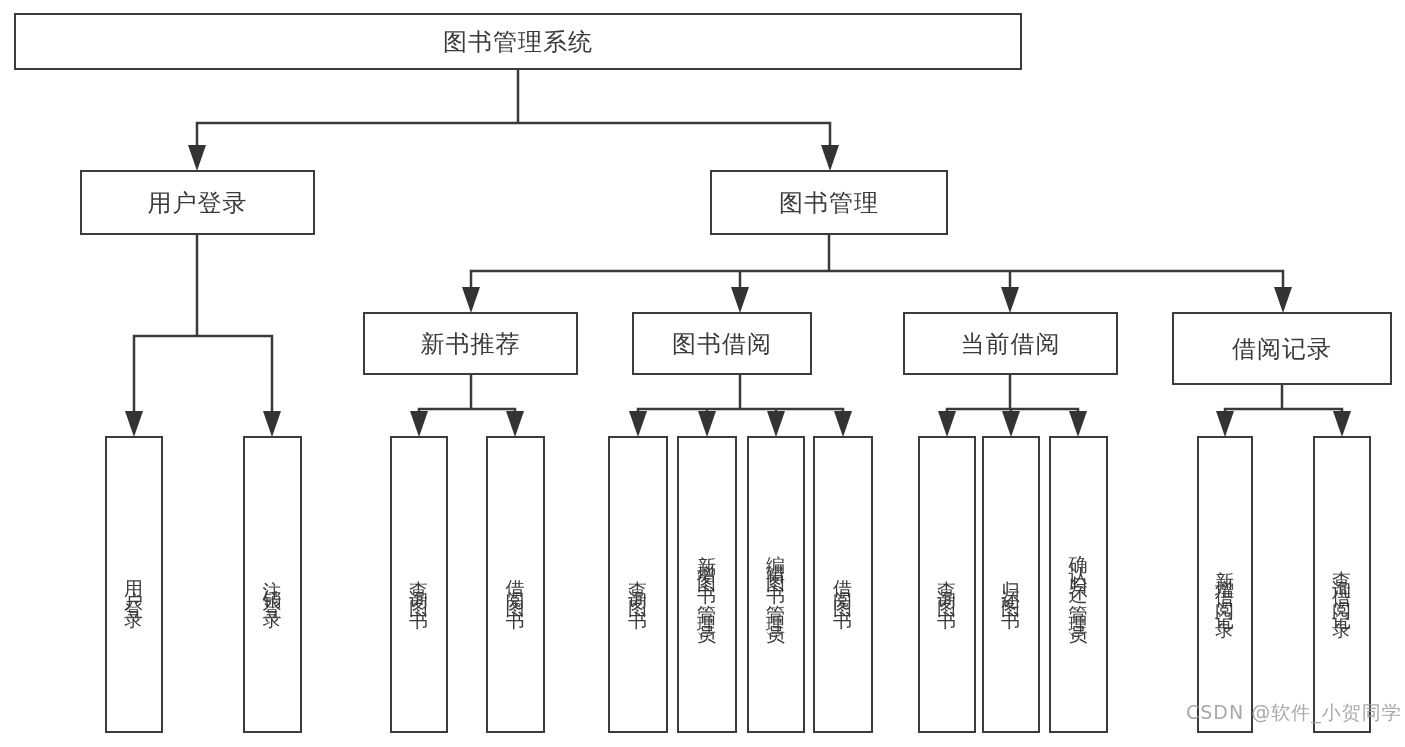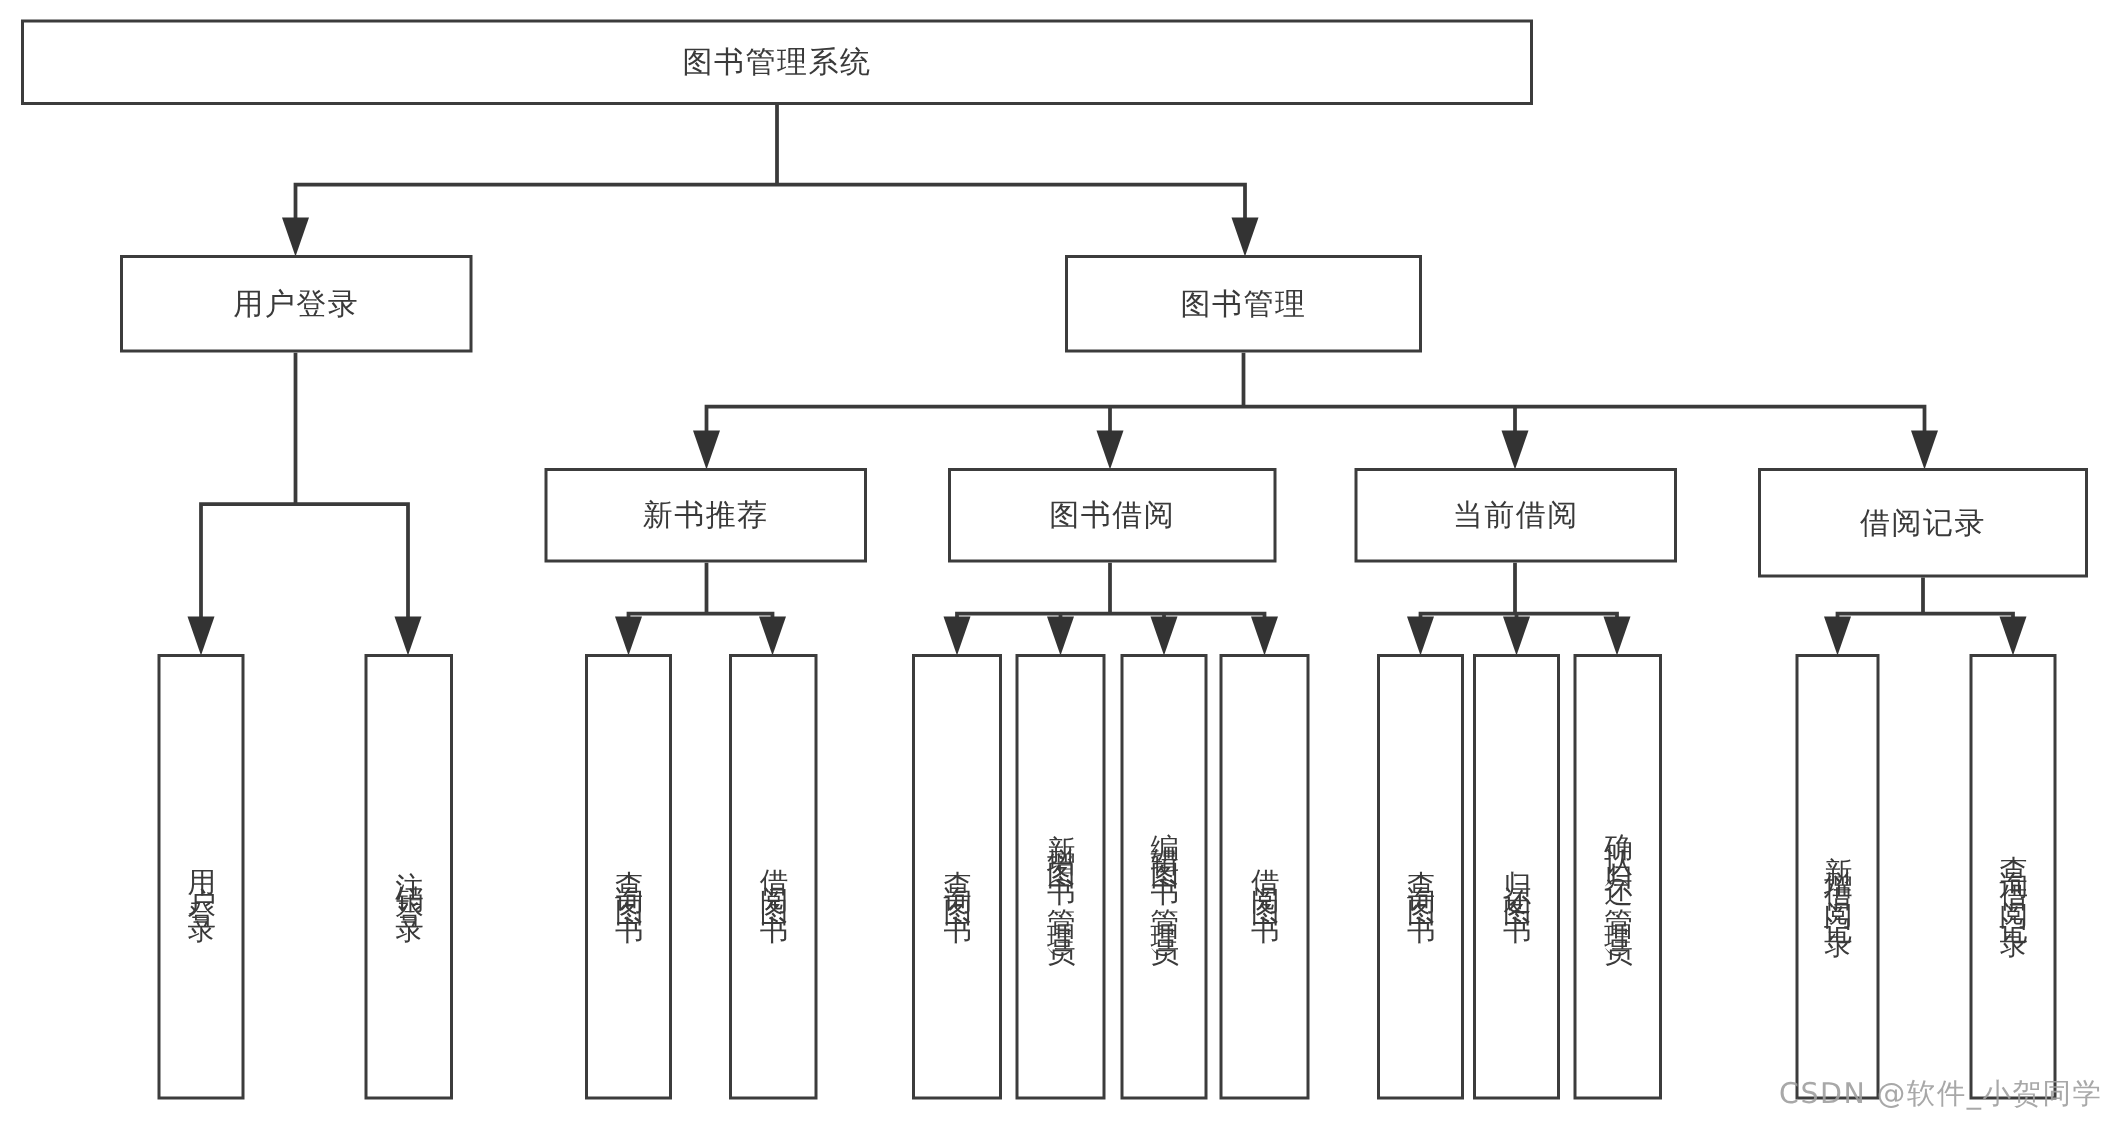--- a/index.html
+++ b/index.html
@@ -7,27 +7,27 @@
     position:relative; width:1405px; height:747px; background:#ffffff;
     font-family:"DejaVu Sans","Liberation Sans",sans-serif; overflow:hidden;
   }
   .wires { position:absolute; left:0; top:0; width:1405px; height:747px; }
   .node {
     position:absolute; box-sizing:border-box; background:#ffffff;
     border:2.5px solid #3c3c3c; color:#3a3a3a;
     display:flex; align-items:center; justify-content:center;
   }
   .node.root { border-width:2px; }
-  .h-label { font-size:20px; letter-spacing:1px; white-space:nowrap; }
+  .h-label { font-size:24px; letter-spacing:1px; white-space:nowrap; }
   .v-node {
     writing-mode:vertical-rl; text-orientation:mixed;
     font-size:19px; letter-spacing:10px; line-height:1;
   }
   .watermark {
-    position:absolute; left:1186px; top:716px;
+    position:absolute; left:1186px; top:700px;
     font-size:19px; color:rgba(158,158,158,0.9);
     letter-spacing:1px; white-space:nowrap;
   }
 </style>
 </head>
 <body>
 
 <div class="stage">
 
   <svg class="wires" viewBox="0 0 1405 747" xmlns="http://www.w3.org/2000/svg">
@@ -84,21 +84,21 @@
   <div class="node" style="left:80px; top:170px; width:235px; height:65px;">
     <span class="h-label">用户登录</span>
   </div>
   <div class="node" style="left:710px; top:170px; width:238px; height:65px;">
     <span class="h-label">图书管理</span>
   </div>
 
   <div class="node" style="left:363px; top:312px; width:215px; height:63px;justify-content:center;">
     <span class="h-label">新书推荐</span>
   </div>
-  <div class="node" style="left:632px; top:312px; width:219px; height:63px;">
+  <div class="node" style="left:632px; top:312px; width:180px; height:63px;">
     <span class="h-label">图书借阅</span>
   </div>
   <div class="node" style="left:903px; top:312px; width:215px; height:63px;justify-content:center;">
     <span class="h-label">当前借阅</span>
   </div>
   <div class="node" style="left:1172px; top:312px; width:220px; height:73px;">
     <span class="h-label">借阅记录</span>
   </div>
 
   <div class="node v-node" style="left:105px; top:436px; width:58px; height:297px;">用户登录</div>

